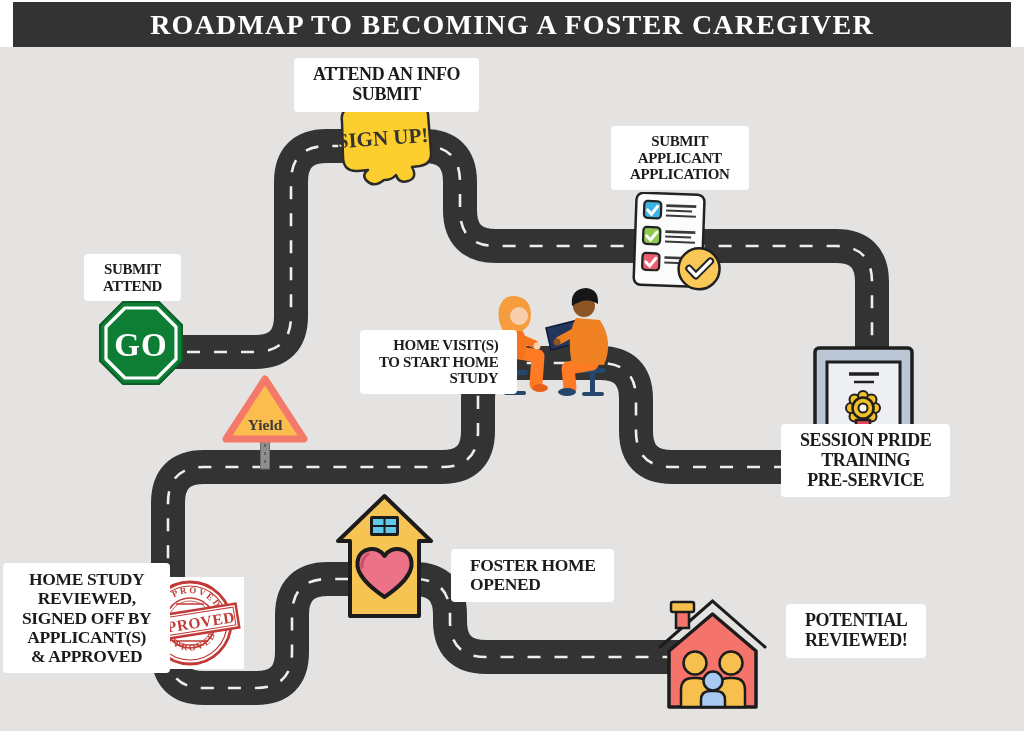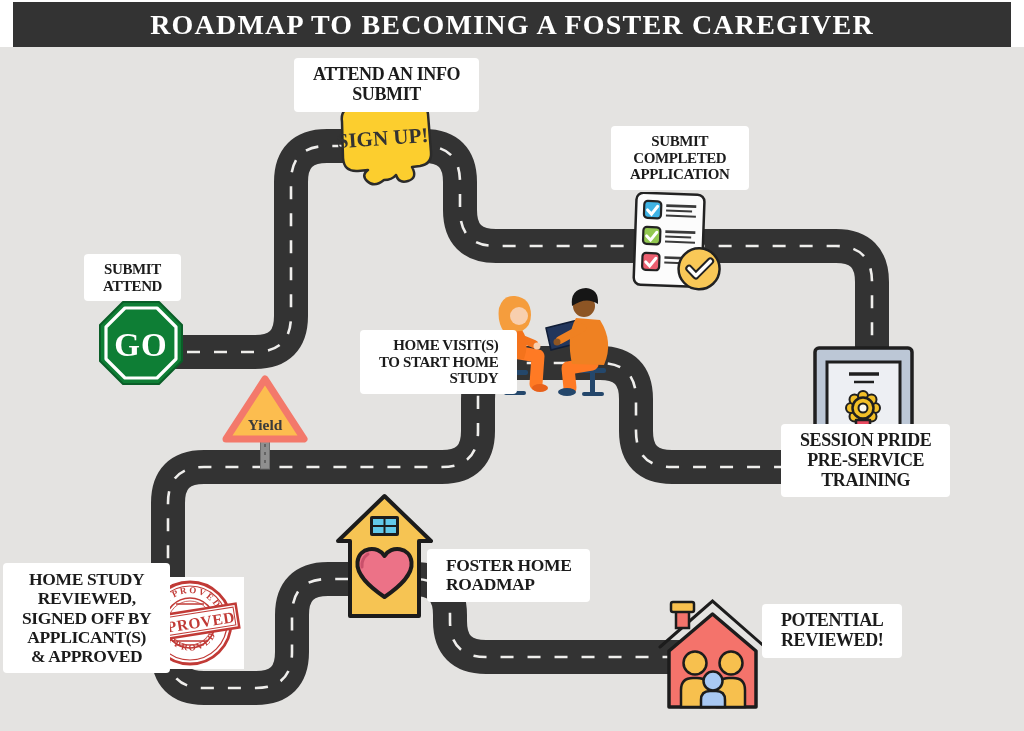--- a/index.html
+++ b/index.html
@@ -17,21 +17,21 @@
     color:#ffffff;font-weight:700;font-size:28px;letter-spacing:1.2px;white-space:nowrap;
   }
   .road-svg{position:absolute;left:0;top:0;}
   .label{
     position:absolute;background:#ffffff;border-radius:4px;padding:7px 19px;
     color:#1b1b1b;font-weight:700;line-height:1.1;letter-spacing:-0.4px;
     text-align:center;
   }
   .label div{white-space:nowrap;}
   .label.align-right{text-align:right;}
-  .label.align-left{text-align:left;}
+  .label.align-left{text-align:left;margin-left:24px;}
   .fs17{font-size:15px;}
   .fs175{font-size:17.5px;}
   .fs18{font-size:18px;}
   .icon{position:absolute;}
   .approved-card{position:absolute;left:136px;top:577px;width:108px;height:92px;background:#ffffff;}
 </style>
 </head>
 <body>
 
 <div id="stage">
@@ -196,47 +196,47 @@
     <div>ATTEND</div>
   </div>
 
   <div class="label fs18" style="left:294px;top:58px">
     <div>ATTEND AN INFO</div>
     <div>SUBMIT</div>
   </div>
 
   <div class="label fs17" style="left:611px;top:126px">
     <div>SUBMIT</div>
-    <div>COMPLETED</div>
+    <div>APPLICANT</div>
     <div>APPLICATION</div>
   </div>
 
   <div class="label fs18" style="left:781px;top:424px">
     <div>SESSION PRIDE</div>
+    <div>TRAINING</div>
     <div>PRE-SERVICE</div>
-    <div>TRAINING</div>
   </div>
 
   <div class="label fs175" style="left:3px;top:563px">
     <div>HOME STUDY</div>
     <div>REVIEWED,</div>
     <div>SIGNED OFF BY</div>
     <div>APPLICANT(S)</div>
     <div>&amp; APPROVED</div>
   </div>
 
   <div class="label fs17 align-right" style="left:360px;top:330px">
     <div>HOME VISIT(S)</div>
     <div>TO START HOME</div>
     <div>STUDY</div>
   </div>
 
   <div class="label fs175 align-left" style="left:427px;top:549px">
     <div>FOSTER HOME</div>
-    <div>ROADMAP</div>
+    <div>OPENED</div>
   </div>
 
   <div class="label fs18 align-left" style="left:762px;top:604px">
     <div>POTENTIAL</div>
     <div>REVIEWED!</div>
   </div>
 
 </div>
 
 </body></html>

